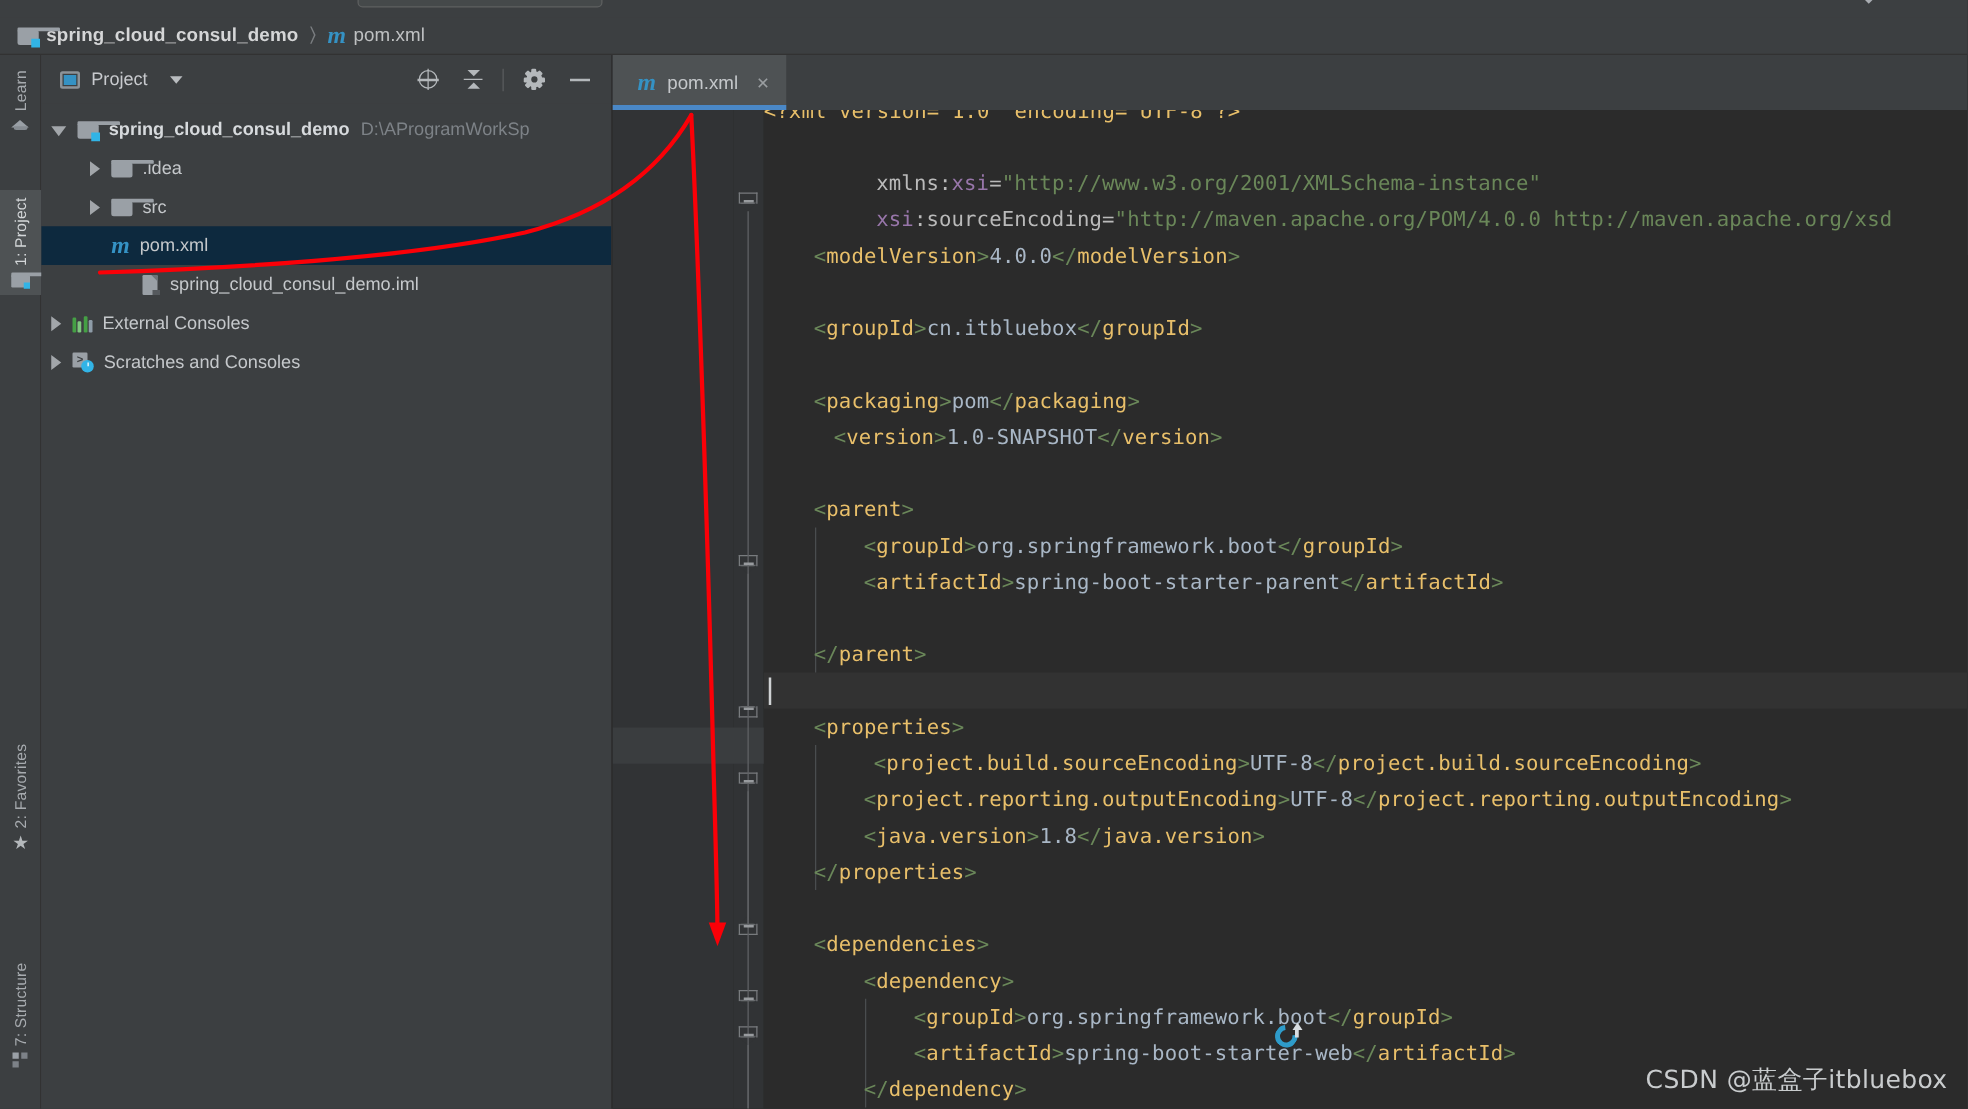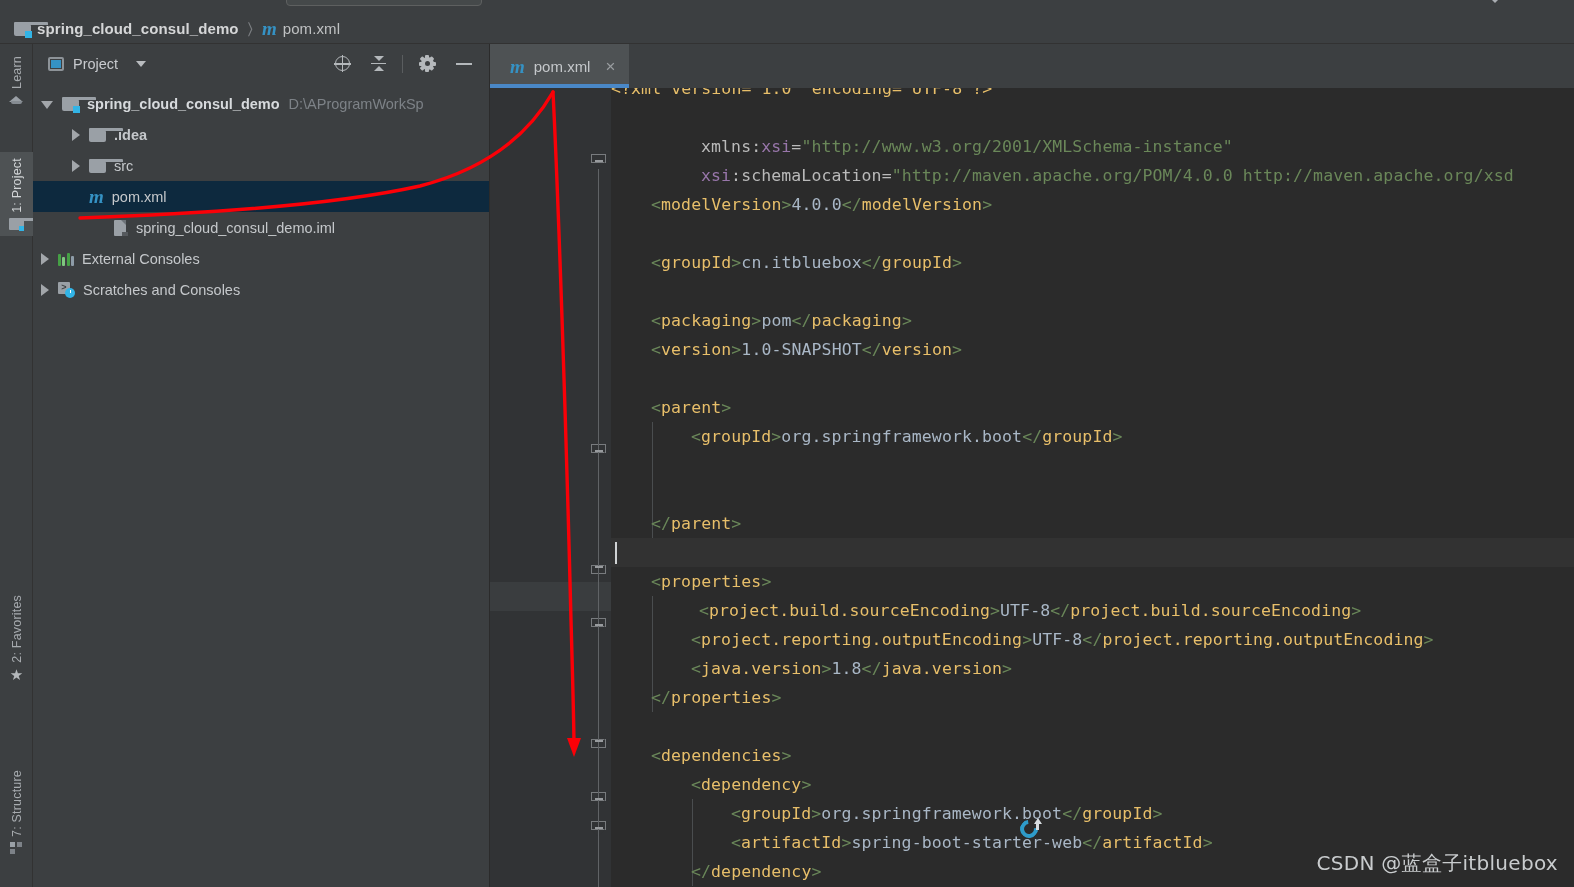--- a/index.html
+++ b/index.html
@@ -739,21 +739,21 @@
         <span class="t-arrow open"></span>
         <span class="ico-module-folder">
           <span class="tab"></span>
             <span class="body"></span>
             <span class="badge"></span>
         </span>
         <span class="t-label bold">spring_cloud_consul_demo</span>
         <span class="t-path">D:\AProgramWorkSp</span>
       </div>
 
-      <div class="trow" style="padding-left:39px;font-weight:bold;">
+      <div class="trow" style="padding-left:39px;">
         <span class="t-arrow"></span>
         <span class="ico-folder">
           <span class="tab"></span>
             <span class="body"></span>
         </span>
         <span class="t-label">.idea</span>
       </div>
 
       <div class="trow" style="padding-left:39px;">
         <span class="t-arrow"></span>
@@ -817,29 +817,30 @@
     <div class="editor-body">
       <div class="gutter"></div>
       <div class="fold-strip"></div>
       <div class="code-pane" id="code-pane">
           <div class="cur-line-bg" style="top: 450px;"></div>
           <div class="indent-guide" style="left: 40.5px; top: 334px; height: 116px;"></div>
           <div class="indent-guide" style="left: 40.5px; top: 508px; height: 116px;"></div>
           <div class="indent-guide" style="left: 80.5px; top: 711px; height: 87px;"></div>
           <div class="codeline" style="top: -14px; left: 0px;"><span class="pi">&lt;?xml version="1.0" encoding="UTF-8"?&gt;</span></div>
           <div class="codeline" style="top: 44px; left: 90px;"><span class="at">xmlns</span><span class="at">:</span><span class="ns">xsi</span><span class="at">=</span><span class="val">"http://www.w3.org/2001/XMLSchema-instance"</span></div>
-          <div class="codeline" style="top: 73px; left: 90px;"><span class="ns">xsi</span><span class="at">:</span><span class="at">schemaLocation</span><span class="at">=</span><span class="val">"http://maven.apache.org/POM/4.0.0 http://maven.apache.org/xsd</span></div>
+          <div class="codeline" style="top: 73px; left: 90px;"><span class="ns">xsi</span><span class="at">:</span><span class="at">sourceEncoding</span><span class="at">=</span><span class="val">"http://maven.apache.org/POM/4.0.0 http://maven.apache.org/xsd</span></div>
           <div class="codeline" style="top: 102px; left: 40px;"><span class="br">&lt;</span><span class="tg">modelVersion</span><span class="br">&gt;</span><span class="txt">4.0.0</span><span class="br">&lt;/</span><span class="tg">modelVersion</span><span class="br">&gt;</span></div>
           <div class="codeline" style="top: 131px; left: 0px;"></div>
           <div class="codeline" style="top: 160px; left: 40px; text-align: right;"><span class="br">&lt;</span><span class="tg">groupId</span><span class="br">&gt;</span><span class="txt">cn.itbluebox</span><span class="br">&lt;/</span><span class="tg">groupId</span><span class="br">&gt;</span></div>
           <div class="codeline" style="top: 218px; left: 40px;"><span class="br">&lt;</span><span class="tg">packaging</span><span class="br">&gt;</span><span class="txt">pom</span><span class="br">&lt;/</span><span class="tg">packaging</span><span class="br">&gt;</span></div>
-          <div class="codeline" style="top: 247px; left: 40px;"><span class="br">&lt;</span><span class="tg">version</span><span class="br">&gt;</span><span class="txt">1.0-SNAPSHOT</span><span class="br">&lt;/</span><span class="tg">version</span><span class="br">&gt;</span></div>
+          <div class="codeline" style="top: 247px; left: 56px;"><span class="br">&lt;</span><span class="tg">version</span><span class="br">&gt;</span><span class="txt">1.0-SNAPSHOT</span><span class="br">&lt;/</span><span class="tg">version</span><span class="br">&gt;</span></div>
           <div class="codeline" style="top: 276px; left: 0px;"></div>
           <div class="codeline" style="top: 305px; left: 40px;"><span class="br">&lt;</span><span class="tg">parent</span><span class="br">&gt;</span></div>
           <div class="codeline" style="top: 334px; left: 80px;"><span class="br">&lt;</span><span class="tg">groupId</span><span class="br">&gt;</span><span class="txt">org.springframework.boot</span><span class="br">&lt;/</span><span class="tg">groupId</span><span class="br">&gt;</span></div>
+          <div class="codeline" style="top: 363px; left: 80px;"><span class="br">&lt;</span><span class="tg">artifactId</span><span class="br">&gt;</span><span class="txt">spring-boot-starter-parent</span><span class="br">&lt;/</span><span class="tg">artifactId</span><span class="br">&gt;</span></div>
           <div class="codeline" style="top: 421px; left: 40px;"><span class="br">&lt;/</span><span class="tg">parent</span><span class="br">&gt;</span></div>
           <div class="codeline" style="top: 450px; left: 0px;"></div>
           <div class="codeline" style="top: 479px; left: 40px;"><span class="br">&lt;</span><span class="tg">properties</span><span class="br">&gt;</span></div>
           <div class="codeline" style="top: 508px; left: 88px;"><span class="br">&lt;</span><span class="tg">project.build.sourceEncoding</span><span class="br">&gt;</span><span class="txt">UTF-8</span><span class="br">&lt;/</span><span class="tg">project.build.sourceEncoding</span><span class="br">&gt;</span></div>
           <div class="codeline" style="top: 537px; left: 80px;"><span class="br">&lt;</span><span class="tg">project.reporting.outputEncoding</span><span class="br">&gt;</span><span class="txt">UTF-8</span><span class="br">&lt;/</span><span class="tg">project.reporting.outputEncoding</span><span class="br">&gt;</span></div>
           <div class="codeline" style="top: 566px; left: 80px;"><span class="br">&lt;</span><span class="tg">java.version</span><span class="br">&gt;</span><span class="txt">1.8</span><span class="br">&lt;/</span><span class="tg">java.version</span><span class="br">&gt;</span></div>
           <div class="codeline" style="top: 595px; left: 40px;"><span class="br">&lt;/</span><span class="tg">properties</span><span class="br">&gt;</span></div>
           <div class="codeline" style="top: 624px; left: 0px;"></div>
           <div class="codeline" style="top: 653px; left: 40px;"><span class="br">&lt;</span><span class="tg">dependencies</span><span class="br">&gt;</span></div>
           <div class="codeline" style="top: 682px; left: 80px;"><span class="br">&lt;</span><span class="tg">dependency</span><span class="br">&gt;</span></div>

